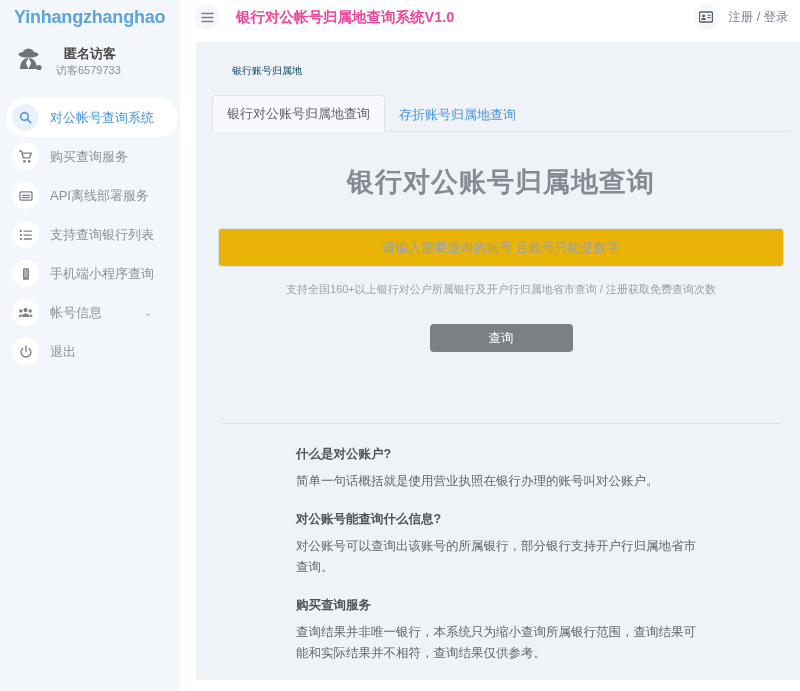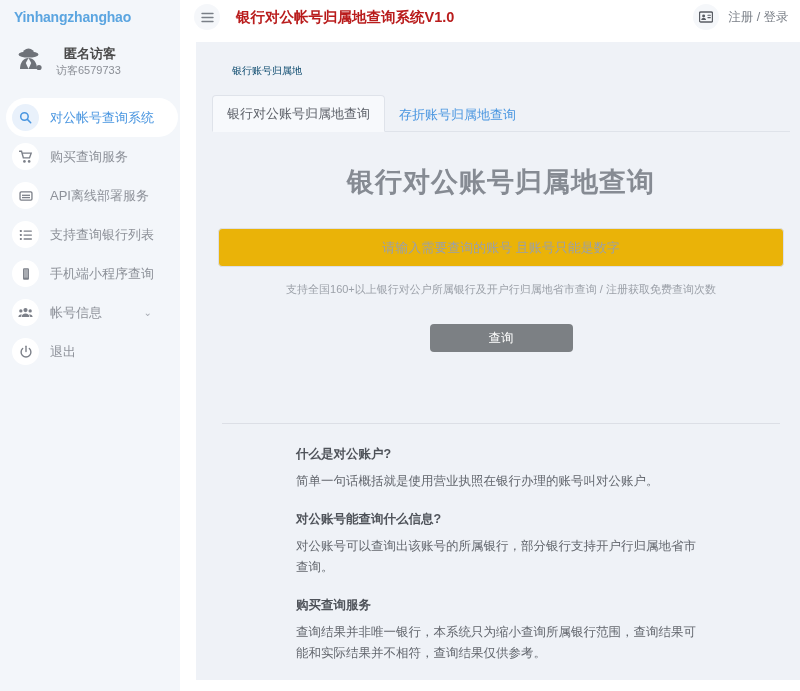--- a/index.html
+++ b/index.html
@@ -19,21 +19,21 @@
     z-index: 3;
   }
   .brand {
     height: 34px;
     display: flex; align-items: center;
     padding-left: 14px;
     background: #f3f6fa;
   }
   .brand-text {
     color: #5ba5e0;
-    font-size: 14px;
+    font-size: 18px;
     font-weight: bold;
     letter-spacing: -0.2px;
     font-family: "Liberation Sans", "DejaVu Sans", sans-serif;
   }
   .profile {
     display: flex; align-items: center;
     padding: 12px 0 12px 14px;
     gap: 12px;
   }
   .spy-icon { width: 30px; height: 30px; flex: 0 0 30px; position: relative; }
@@ -84,21 +84,21 @@
   .hamburger {
     width: 26px; height: 26px; border-radius: 50%;
     background: #f5f7fa;
     display: flex; align-items: center; justify-content: center;
     margin-left: 14px;
     color: #7a7f87; font-size: 13px;
     cursor: pointer;
   }
   .topbar-title {
     margin-left: 16px;
-    font-size: 14.5px; font-weight: bold; color: #b91c1c;
+    font-size: 14.5px; font-weight: bold; color: #ec4899;
     white-space: nowrap;
   }
   .topbar-right {
     margin-left: auto;
     display: flex; align-items: center; gap: 9px;
   }
   .user-badge {
     width: 26px; height: 26px; border-radius: 50%;
     background: #f5f7fa;
     display: flex; align-items: center; justify-content: center;

